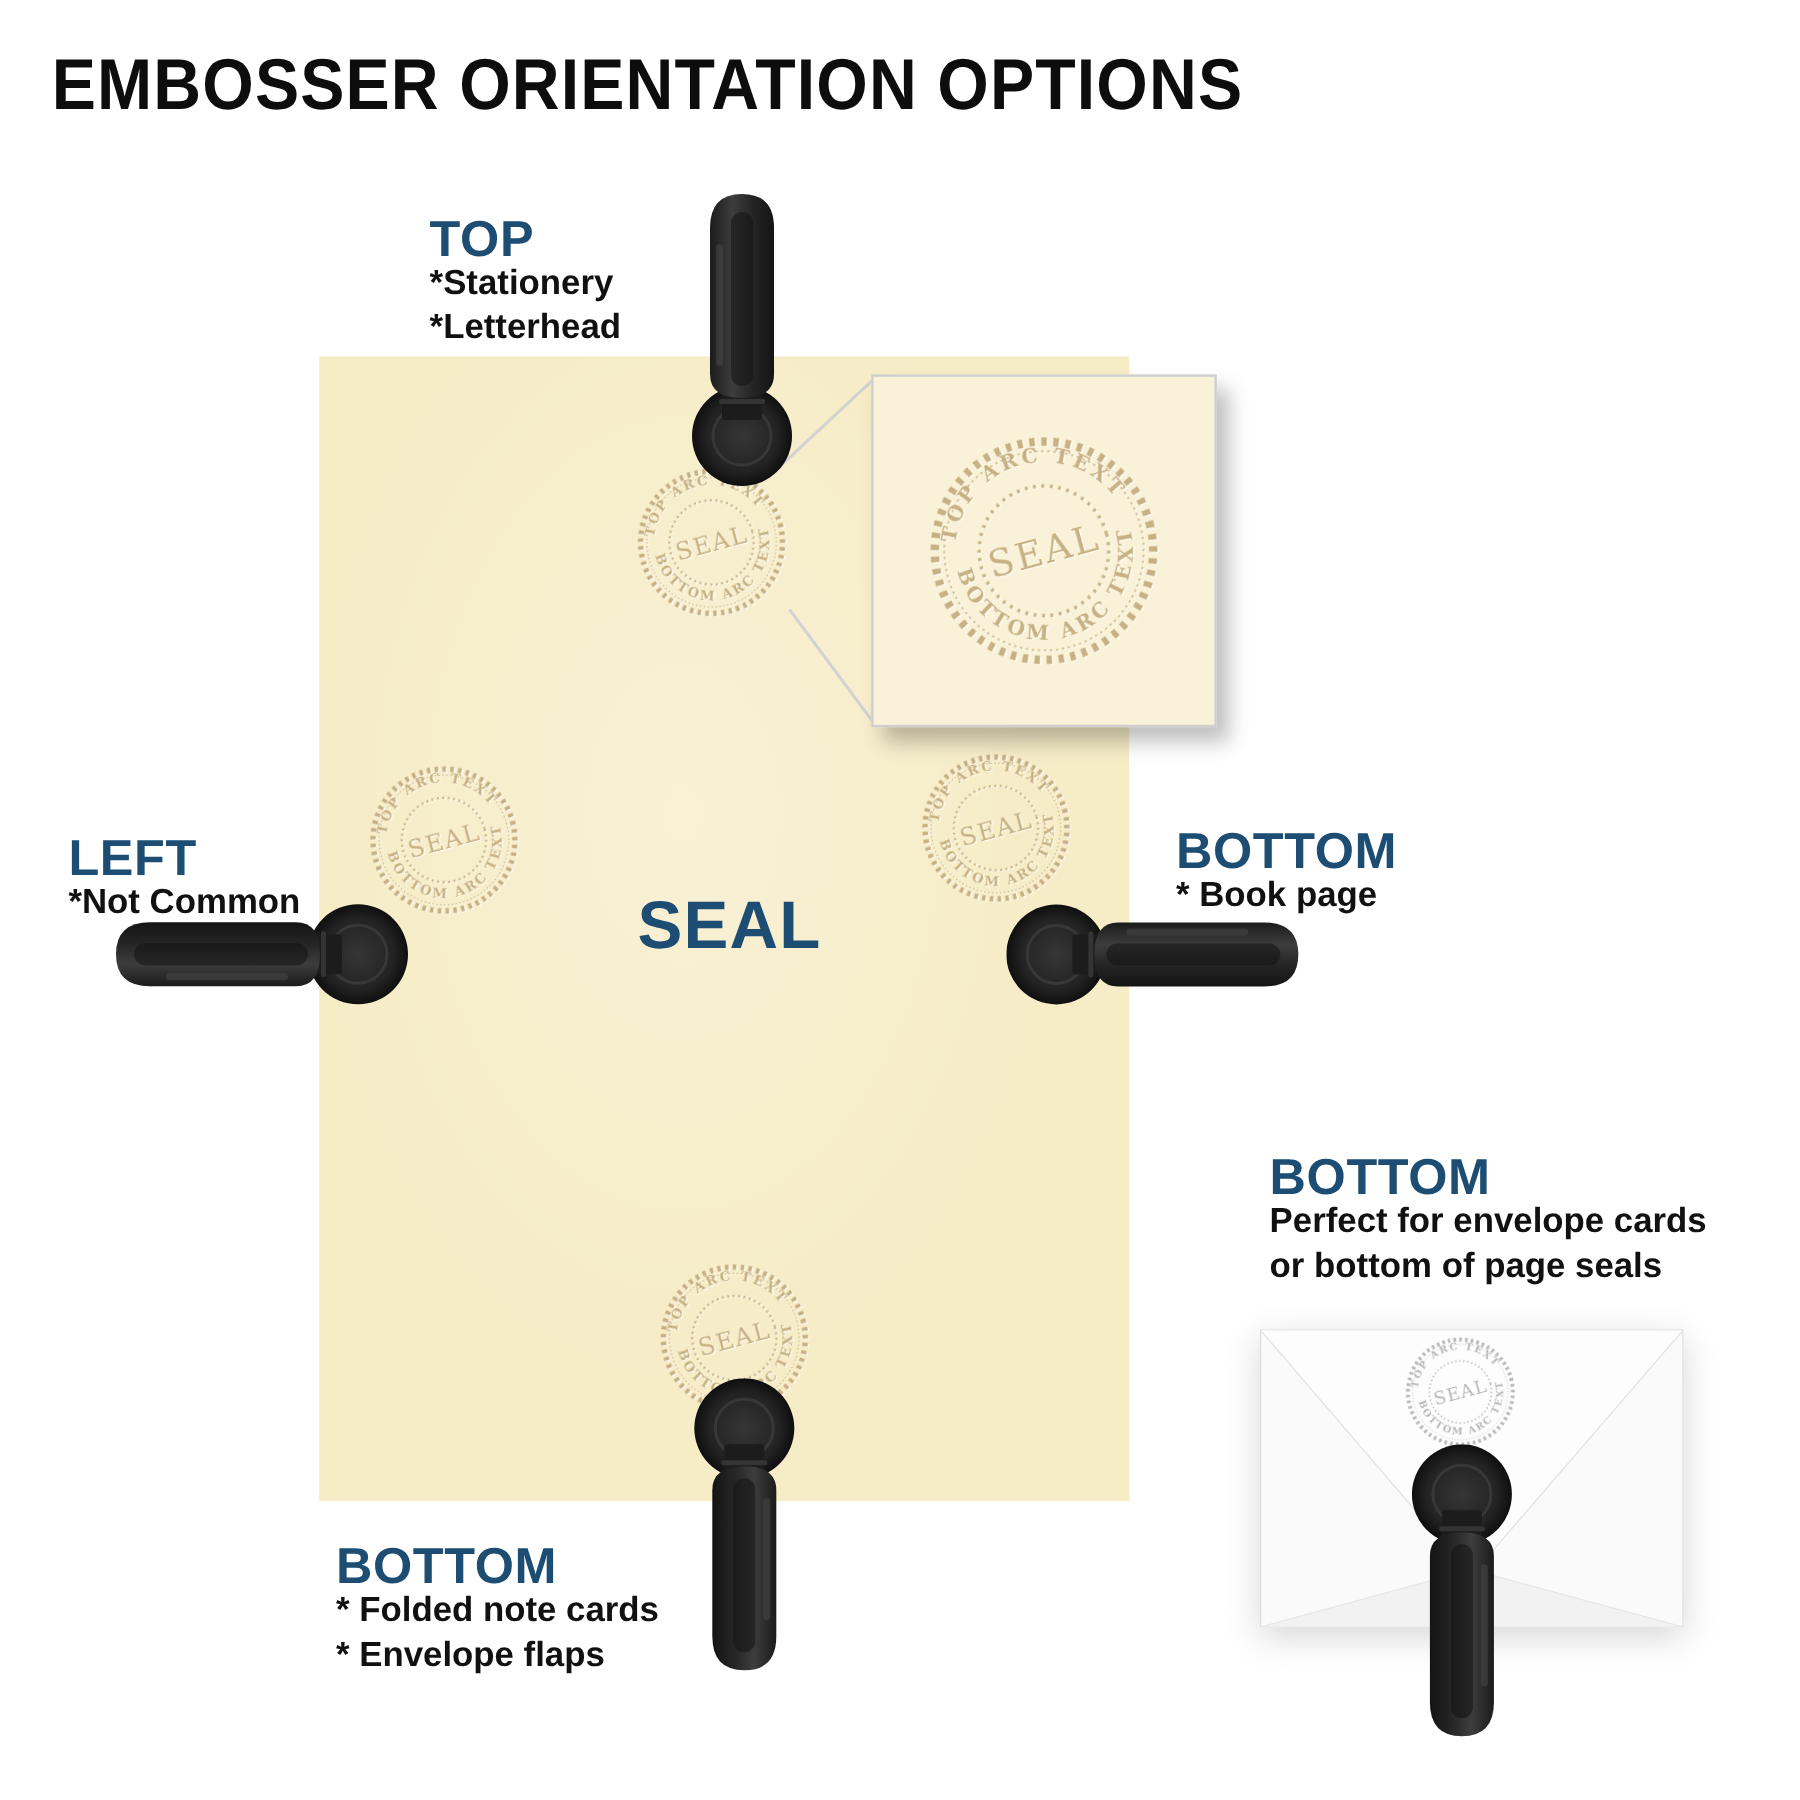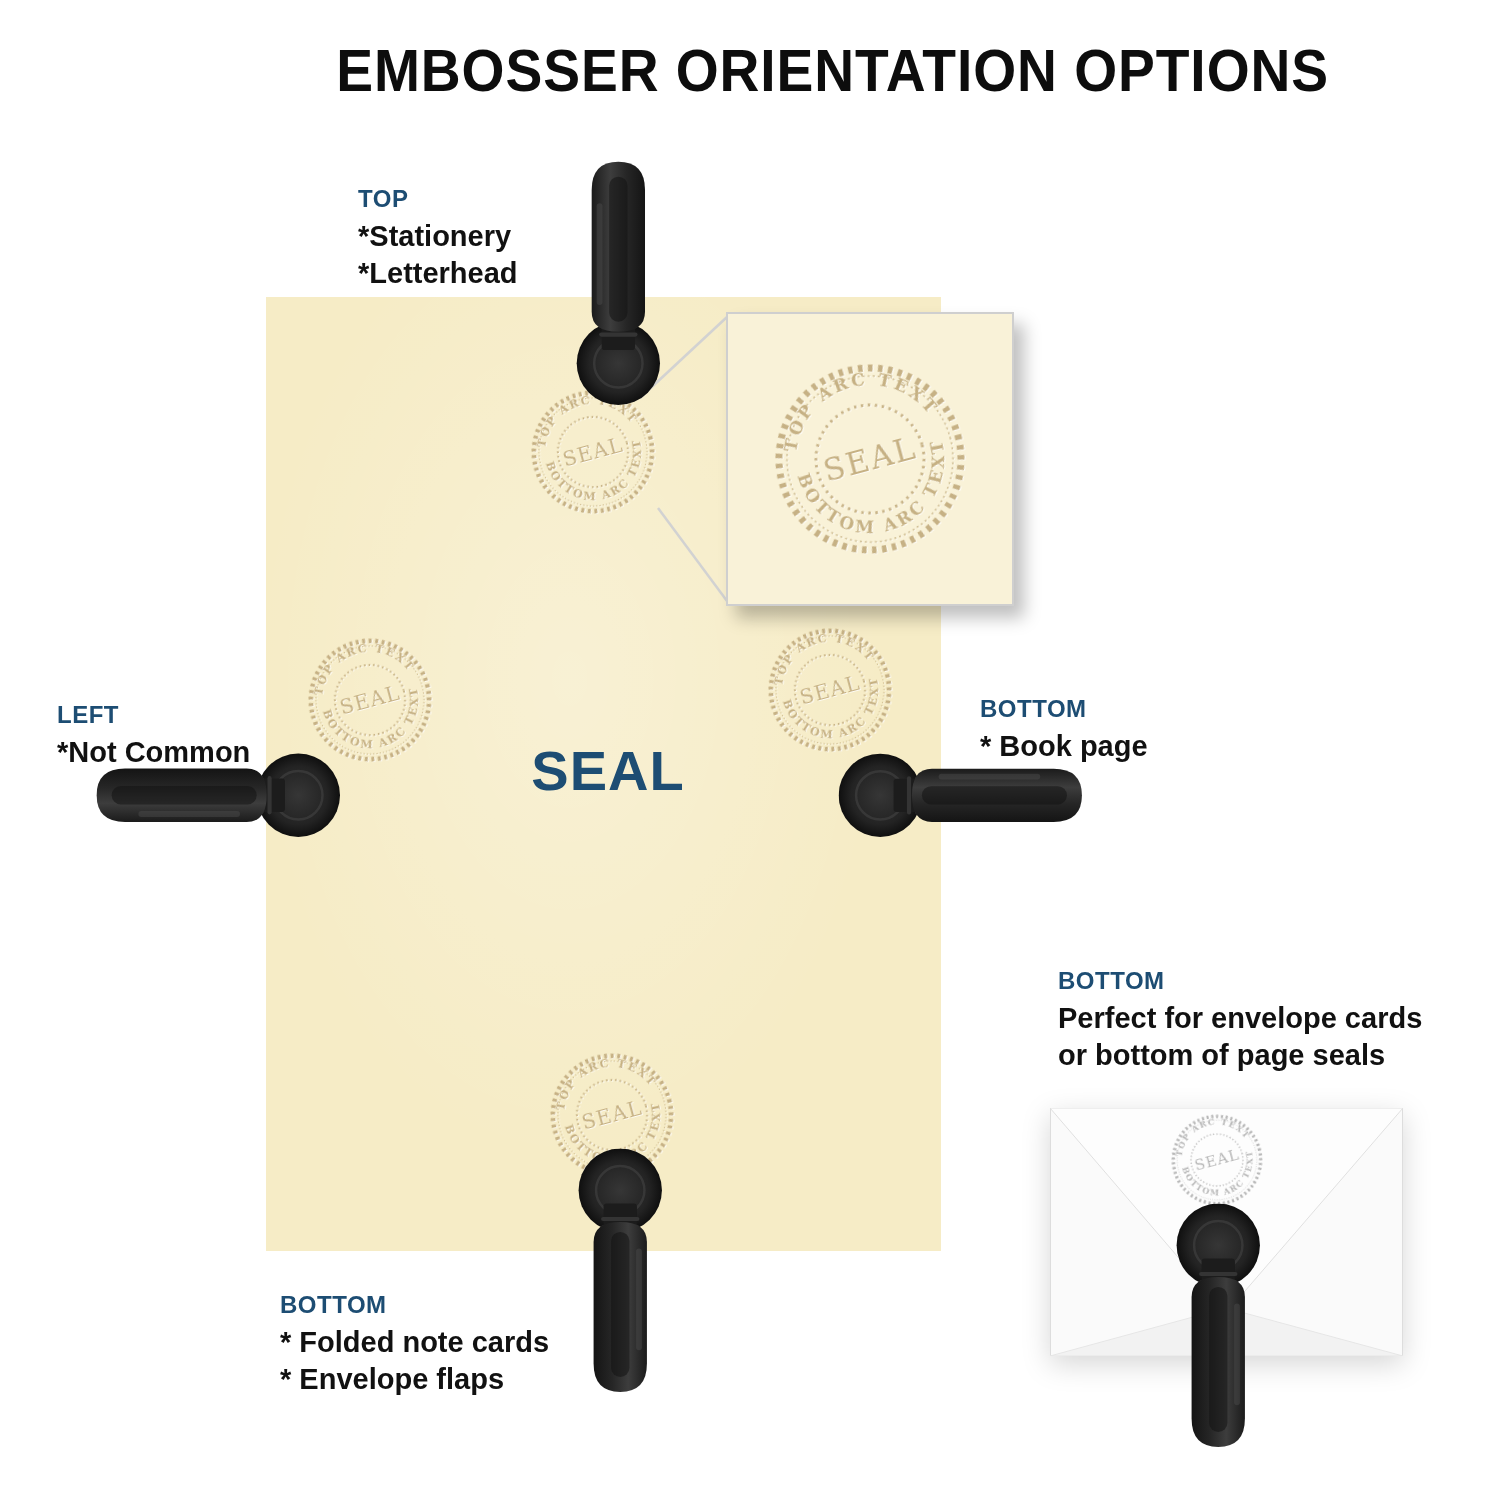--- a/index.html
+++ b/index.html
@@ -2,21 +2,21 @@
 <html><head>
 <meta charset="utf-8">
 <style>
   html,body{margin:0;padding:0;background:#ffffff;}
   .canvas{
     position:relative;width:1500px;height:1500px;background:#ffffff;
     overflow:hidden;font-family:"Liberation Sans",sans-serif;
   }
   
   .title{
-    position:absolute;left:0;top:36px;width:1372px;text-align:right;text-decoration:underline;
+    position:absolute;left:0;top:36px;width:1372px;text-align:left;text-decoration:underline;
   }
   .title span{
     display:inline-block;font-size:60px;font-weight:800;color:#0d0d0d;
     letter-spacing:1px;transform:scaleX(.92);transform-origin:center;
     white-space:nowrap;
   }
   
   .paper{
     position:absolute;left:266px;top:297px;width:675px;height:954px;
     background:#f6ecc6;
@@ -43,21 +43,21 @@
     box-shadow:10px 12px 16px rgba(0,0,0,.25);
   }
   .funnel{position:absolute;left:600px;top:300px;width:160px;height:320px;}
   
   .embosser{position:absolute;width:116.7px;height:250px;transform-origin:58.3px 208.3px;}
   .embosser.rot180{transform:rotate(180deg);}
   .embosser.rotL{transform:rotate(-90deg);}
   .embosser.rotR{transform:rotate(90deg);}
   
   .label-block{position:absolute;white-space:nowrap;}
-  .label-heading{color:#1d4d73;font-size:24px;font-weight:800;line-height:38px;letter-spacing:.5px;}
+  .label-heading{color:#1d4d73;font-size:42px;font-weight:800;line-height:38px;letter-spacing:.5px;}
   .label-item{color:#111111;font-size:29px;font-weight:700;line-height:37px;}
   
   .envelope{
     position:absolute;left:1050px;top:1108px;width:353px;height:248px;
     filter:drop-shadow(0 8px 14px rgba(0,0,0,.16));
   }
 </style>
 </head>
 <body>
 

